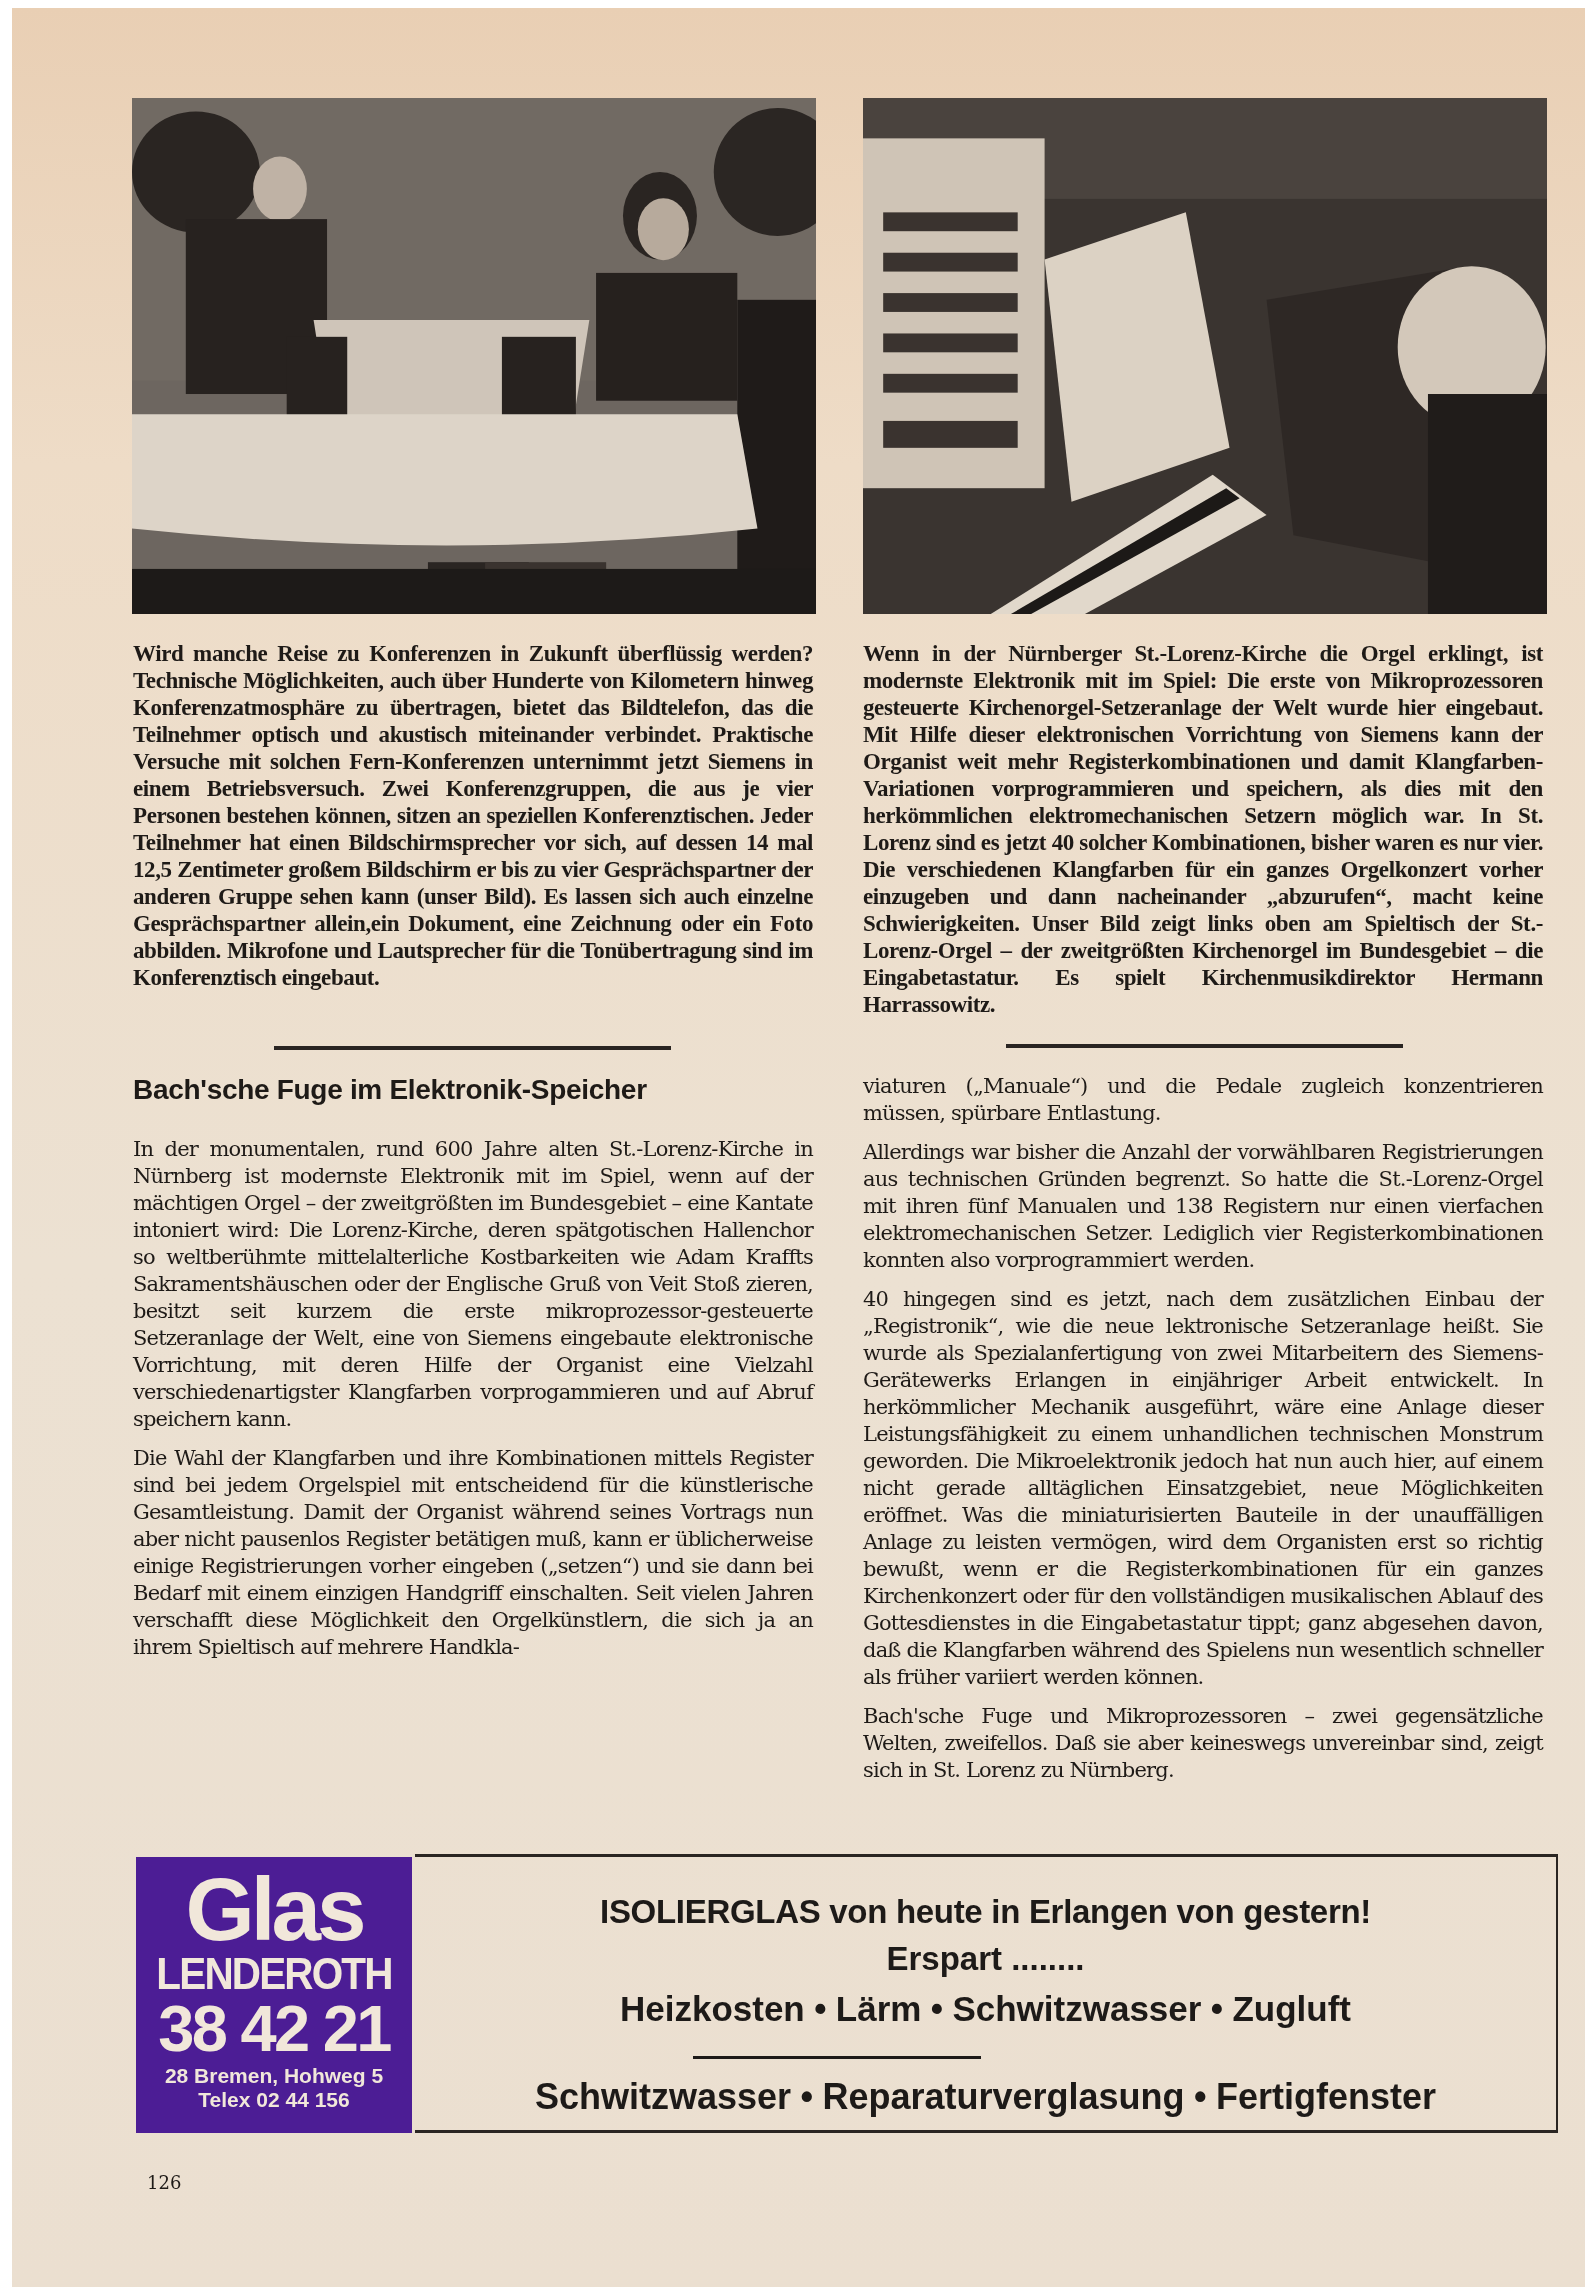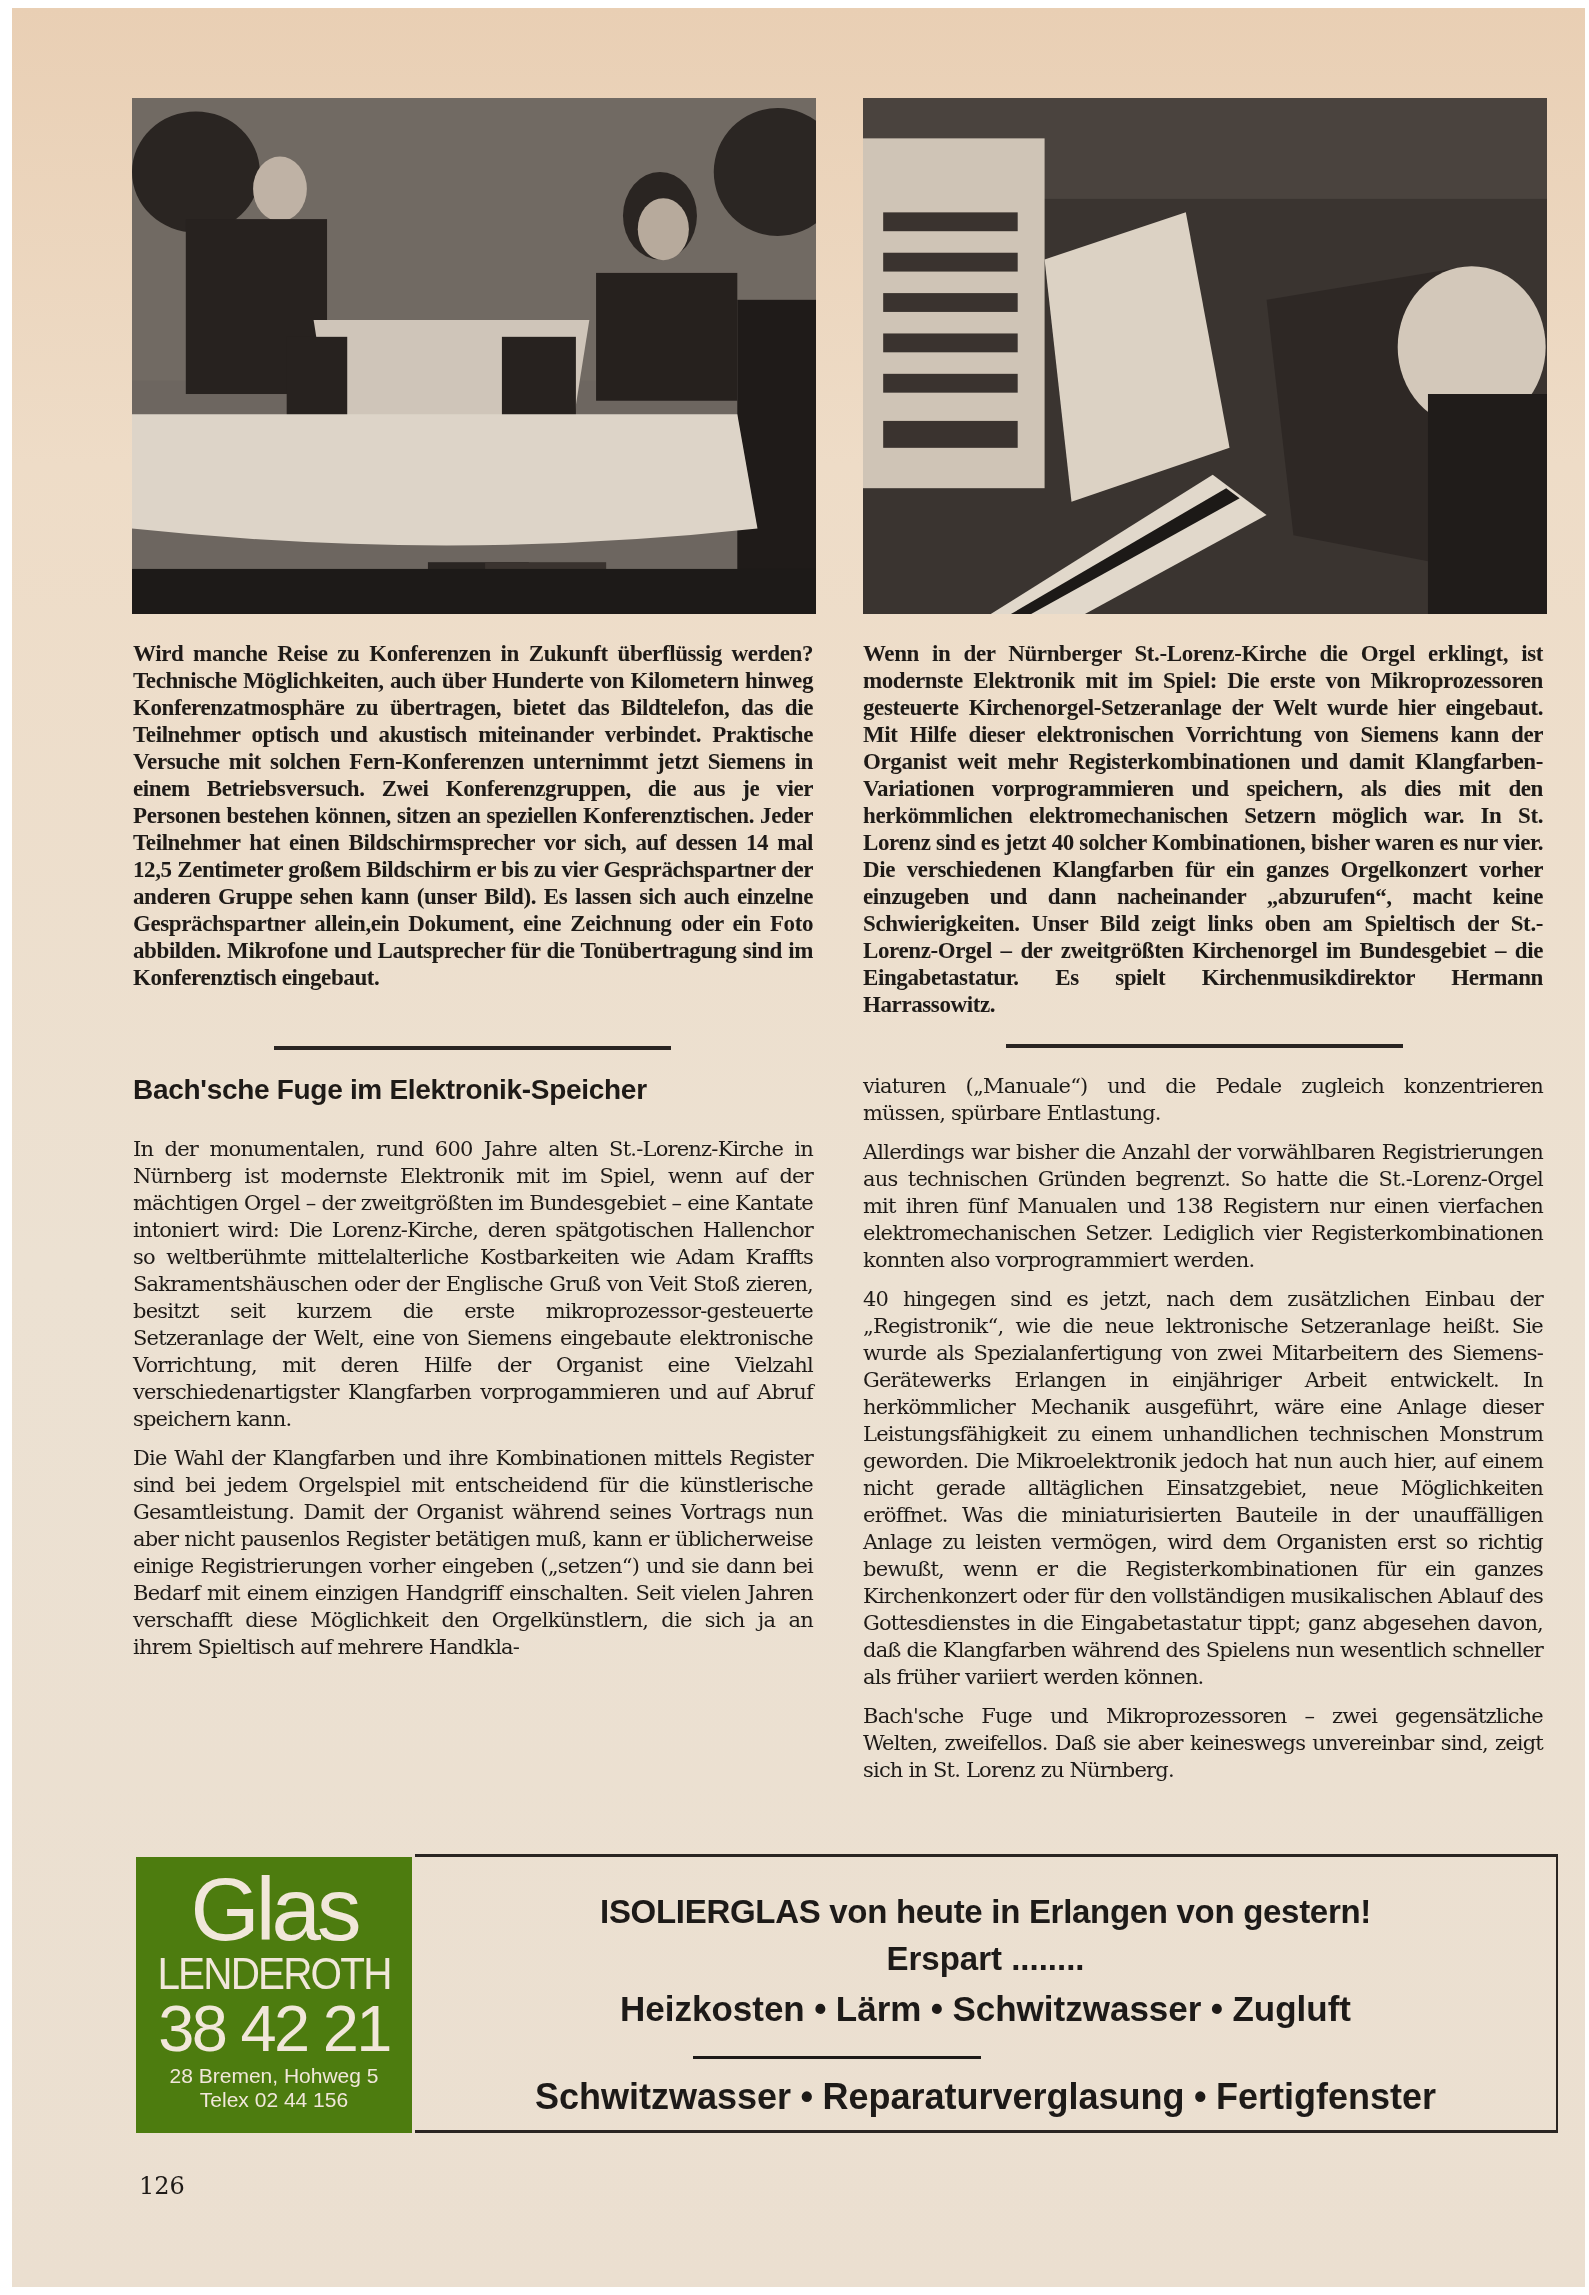--- a/index.html
+++ b/index.html
@@ -34,22 +34,22 @@
   }
   .body-col {
     position: absolute;
     font-family: "DejaVu Serif", serif;
     font-size: 21px; line-height: 27px;
     text-align: justify; letter-spacing: -0.8px;
   }
   .body-col p { margin: 0 0 12px 0; }
   .ad-left {
     position: absolute; left: 136px; top: 1857px; width: 276px; height: 276px;
-    background: #4d7c0f; color: #f1e7da;
-    font-family: "Liberation Sans", sans-serif; font-weight: normal;
+    background: #4c1d95; color: #f1e7da;
+    font-family: "Liberation Sans", sans-serif; font-weight: bold;
     text-align: center;
   }
   .ad-brand { font-size: 89px; line-height: 86px; margin-top: 9.4px; letter-spacing: -4px; }
   .ad-name { font-size: 44px; line-height: 44px; letter-spacing: -2px; transform: scaleX(0.92); }
   .ad-phone { font-size: 65px; line-height: 65px; letter-spacing: -2.7px; }
   .ad-addr { font-size: 21px; line-height: 24px; margin-top: 2.7px; }
   .ad-telex { font-size: 21px; line-height: 24px; }
   .ad-right {
     position: absolute; left: 415px; top: 1854px; width: 1143px; height: 279px;
     border-top: 3.4px solid #2a2522; border-bottom: 3.4px solid #2a2522; border-right: 2.7px solid #2a2522;
@@ -57,22 +57,22 @@
     font-family: "Liberation Sans", sans-serif; font-weight: bold; color: #1d1a18;
     text-align: center;
   }
   .ad-line1 { position: absolute; left: 0; right: 0; top: 36px; font-size: 33px; letter-spacing: -0.3px; }
   .ad-line2 { position: absolute; left: 0; right: 0; top: 83px; font-size: 33px; }
   .ad-line3 { position: absolute; left: 0; right: 0; top: 132px; font-size: 35px; }
   .ad-sep { position: absolute; left: 278px; width: 288px; top: 199px; height: 3.4px; background: #1d1a18; }
   .ad-line4 { position: absolute; left: 0; right: 0; top: 219px; font-size: 36px; }
   .dot { display: inline-block; margin: 0 9.4px; }
   .page-number {
-    position: absolute; left: 139px; top: 2172px;
-    font-family: "DejaVu Serif", serif; font-size: 24px;
+    position: absolute; left: 147px; top: 2172px;
+    font-family: "DejaVu Serif", serif; font-size: 18px;
   }
 </style>
 </head>
 <body>
 
 <div class="page"></div>
 
 <div class="photo" style="left:132px; top:98px; width:684px; height:516px;">
   <svg viewBox="0 0 1017 767" preserveAspectRatio="none">
     <rect width="1017" height="767" fill="#6d6660"></rect>

